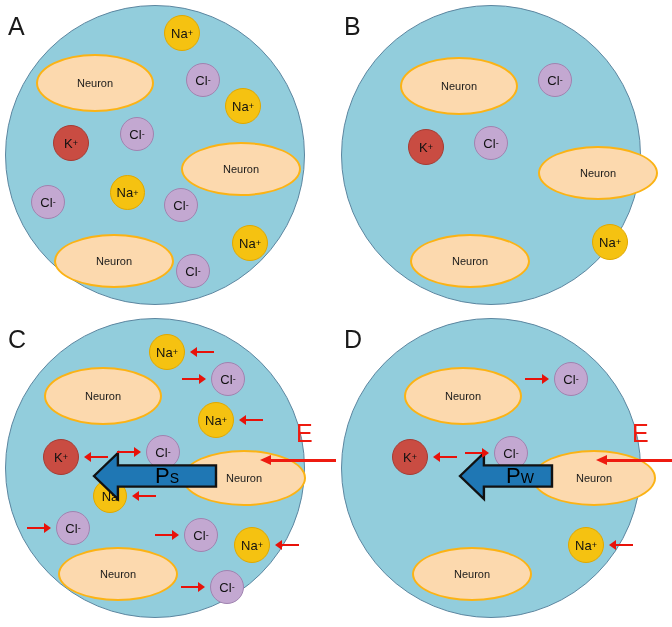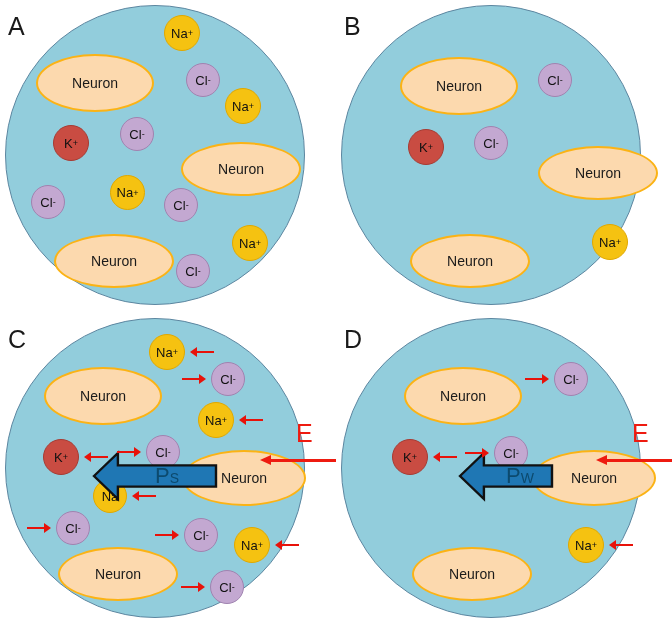--- a/index.html
+++ b/index.html
@@ -26,21 +26,21 @@
     border:1.5px solid #5c86a0;
     box-sizing:border-box;
     overflow:visible;
   }
 
   .neuron{
     position:absolute;border-radius:50%;
     background:#fcd9ae;border:2.5px solid #fbb315;
     box-sizing:border-box;
     display:flex;align-items:center;justify-content:center;
-    color:#1a1a1a;font-size:14px;
+    color:#1a1a1a;font-size:11px;
     font-family:"Liberation Sans",sans-serif;
     z-index:4;
   }
 
   .ion{
     position:absolute;border-radius:50%;
     box-sizing:border-box;
     display:flex;align-items:center;justify-content:center;
     color:#111;font-size:13px;line-height:1;
     font-family:"Liberation Sans",sans-serif;
@@ -77,21 +77,21 @@
   }
   .e-label{
     position:absolute;color:#ee1b10;font-size:25px;line-height:1;
     font-family:"Liberation Sans",sans-serif;z-index:15;
   }
 
   
   .parrow{position:absolute;z-index:10;}
   .parrow svg{display:block;overflow:visible;}
   .p-label{
-    position:absolute;color:#0c4a6e;font-size:22px;line-height:1;z-index:11;
+    position:absolute;color:#000000;font-size:22px;line-height:1;z-index:11;
     font-family:"Liberation Sans",sans-serif;font-weight:normal;
   }
   .p-label sub{font-size:14px;line-height:0;vertical-align:baseline;}
 </style>
 </head>
 <body>
 
 <div id="figure">
     <div class="panel" id="panel-A">
       <div class="panel-label">A</div>

